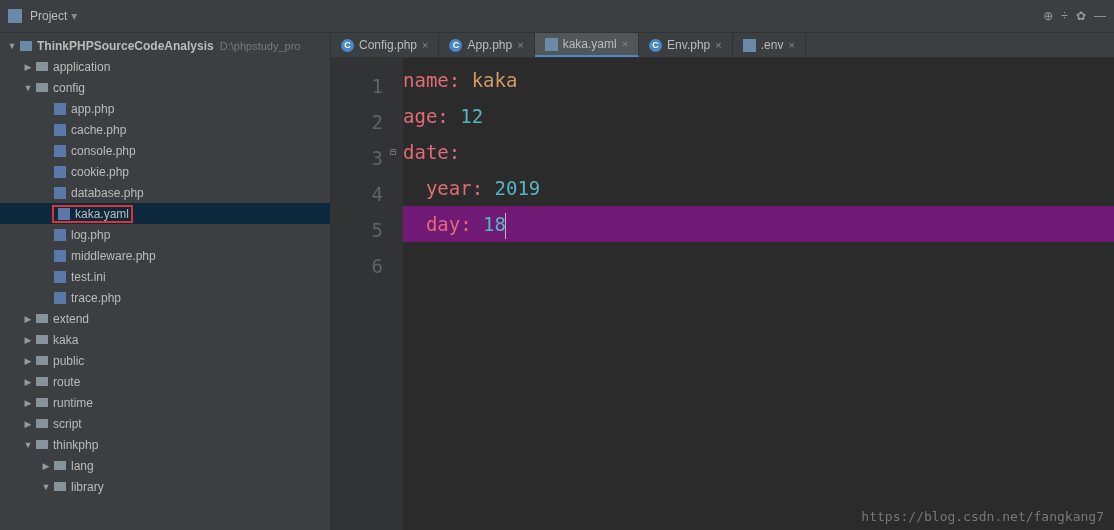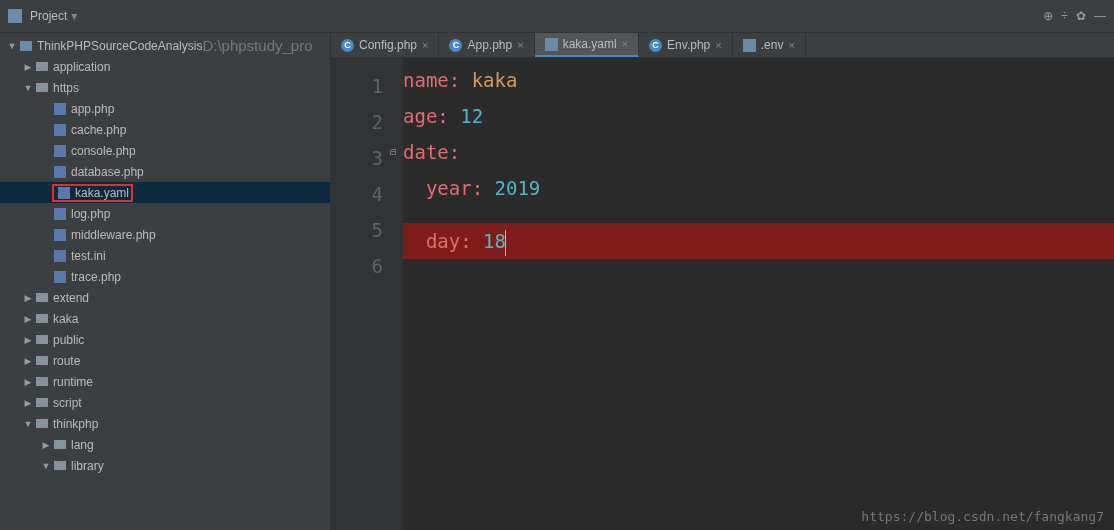--- a/index.html
+++ b/index.html
@@ -72,21 +72,21 @@
   background: linear-gradient(#5a78a8,#5a78a8);
   display: block;
 }
 .yaml-icon::before {
   content: "";
   width: 12px; height: 12px;
   background: #5a78a8;
   display: block;
 }
 .tree-row .label { color: #bbbbbb; }
-.tree-row .hint { color: #787878; font-size: 15px; }
+.tree-row .hint { color: #787878; margin-left: 6px; font-size: 11px; }
 .ind0 { padding-left: 6px; }
 .ind1 { padding-left: 22px; }
 .ind2 { padding-left: 40px; }
 .highlight-box {
   border: 2px solid #e03030;
   padding: 0 2px;
   display: flex; align-items: center;
 }
 .editor-area { flex: 1; display: flex; flex-direction: column; background: #2b2b2b; }
 .tabs {
@@ -134,21 +134,21 @@
   padding-top: 10px;
   padding-right: 20px;
 }
 .gutter div { height: 36px; line-height: 36px; }
 .code {
   flex: 1;
   padding-top: 4px;
   position: relative;
 }
 .line { height: 36px; line-height: 36px; white-space: pre; }
-.line.current { background: #7f1d1d; margin-top: 17px; }
+.line.current { background: #701a75; }
 .k { color: #e06c75; }
 .s { color: #d19a66; }
 .n { color: #56b6c2; }
 .fold {
   position: absolute;
   left: -16px;
   width: 12px; height: 36px;
   display: flex; align-items: center; justify-content: center;
   color: #888; font-size: 10px;
 }
@@ -183,48 +183,53 @@
 </div>
 
 <div class="main">
   <div class="sidebar">
     <div class="tree">
       <div class="tree-row ind0">
         <span class="arrow">▼</span>
         <span class="icon">
             <span style="width:12px;height:10px;background:#6a8aa8;display:block;"></span>
           </span>
-        <span class="label" style="font-weight:normal;">ThinkPHPSourceCodeAnalysis</span>
+        <span class="label" style="font-weight:bold;">ThinkPHPSourceCodeAnalysis</span>
         <span class="hint">D:\phpstudy_pro</span>
       </div>
       <div id="tree-body">
           <div class="tree-row ind1">
             <span class="arrow">▶</span>
             <span class="icon folder-icon"></span>
             <span class="label">application</span>
           </div>
           <div class="tree-row ind1">
             <span class="arrow">▼</span>
             <span class="icon folder-icon"></span>
-            <span class="label">https</span>
+            <span class="label">config</span>
           </div>
           <div class="tree-row ind2">
             <span class="arrow"></span>
             <span class="icon php-icon"></span>
             <span class="label">app.php</span>
           </div>
           <div class="tree-row ind2">
             <span class="arrow"></span>
             <span class="icon php-icon"></span>
             <span class="label">cache.php</span>
           </div>
           <div class="tree-row ind2">
             <span class="arrow"></span>
             <span class="icon php-icon"></span>
             <span class="label">console.php</span>
+          </div>
+          <div class="tree-row ind2">
+            <span class="arrow"></span>
+            <span class="icon php-icon"></span>
+            <span class="label">cookie.php</span>
           </div>
           <div class="tree-row ind2">
             <span class="arrow"></span>
             <span class="icon php-icon"></span>
             <span class="label">database.php</span>
           </div>
           <div class="tree-row ind2 selected">
             <span class="arrow"></span>
             <span class="highlight-box">
               <span class="icon yaml-icon"></span>

